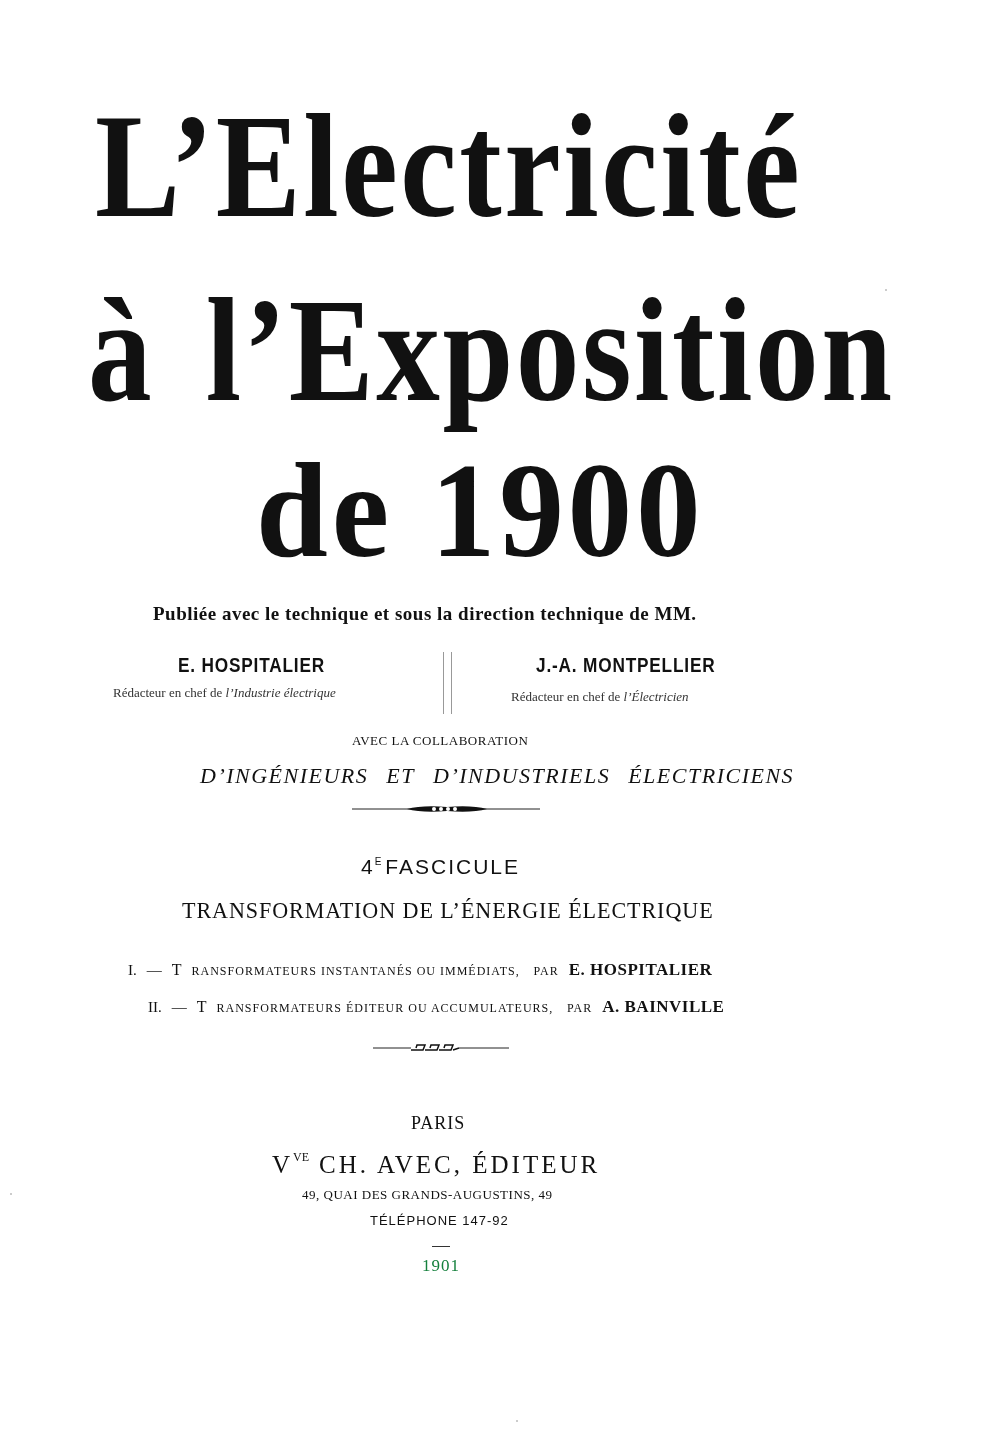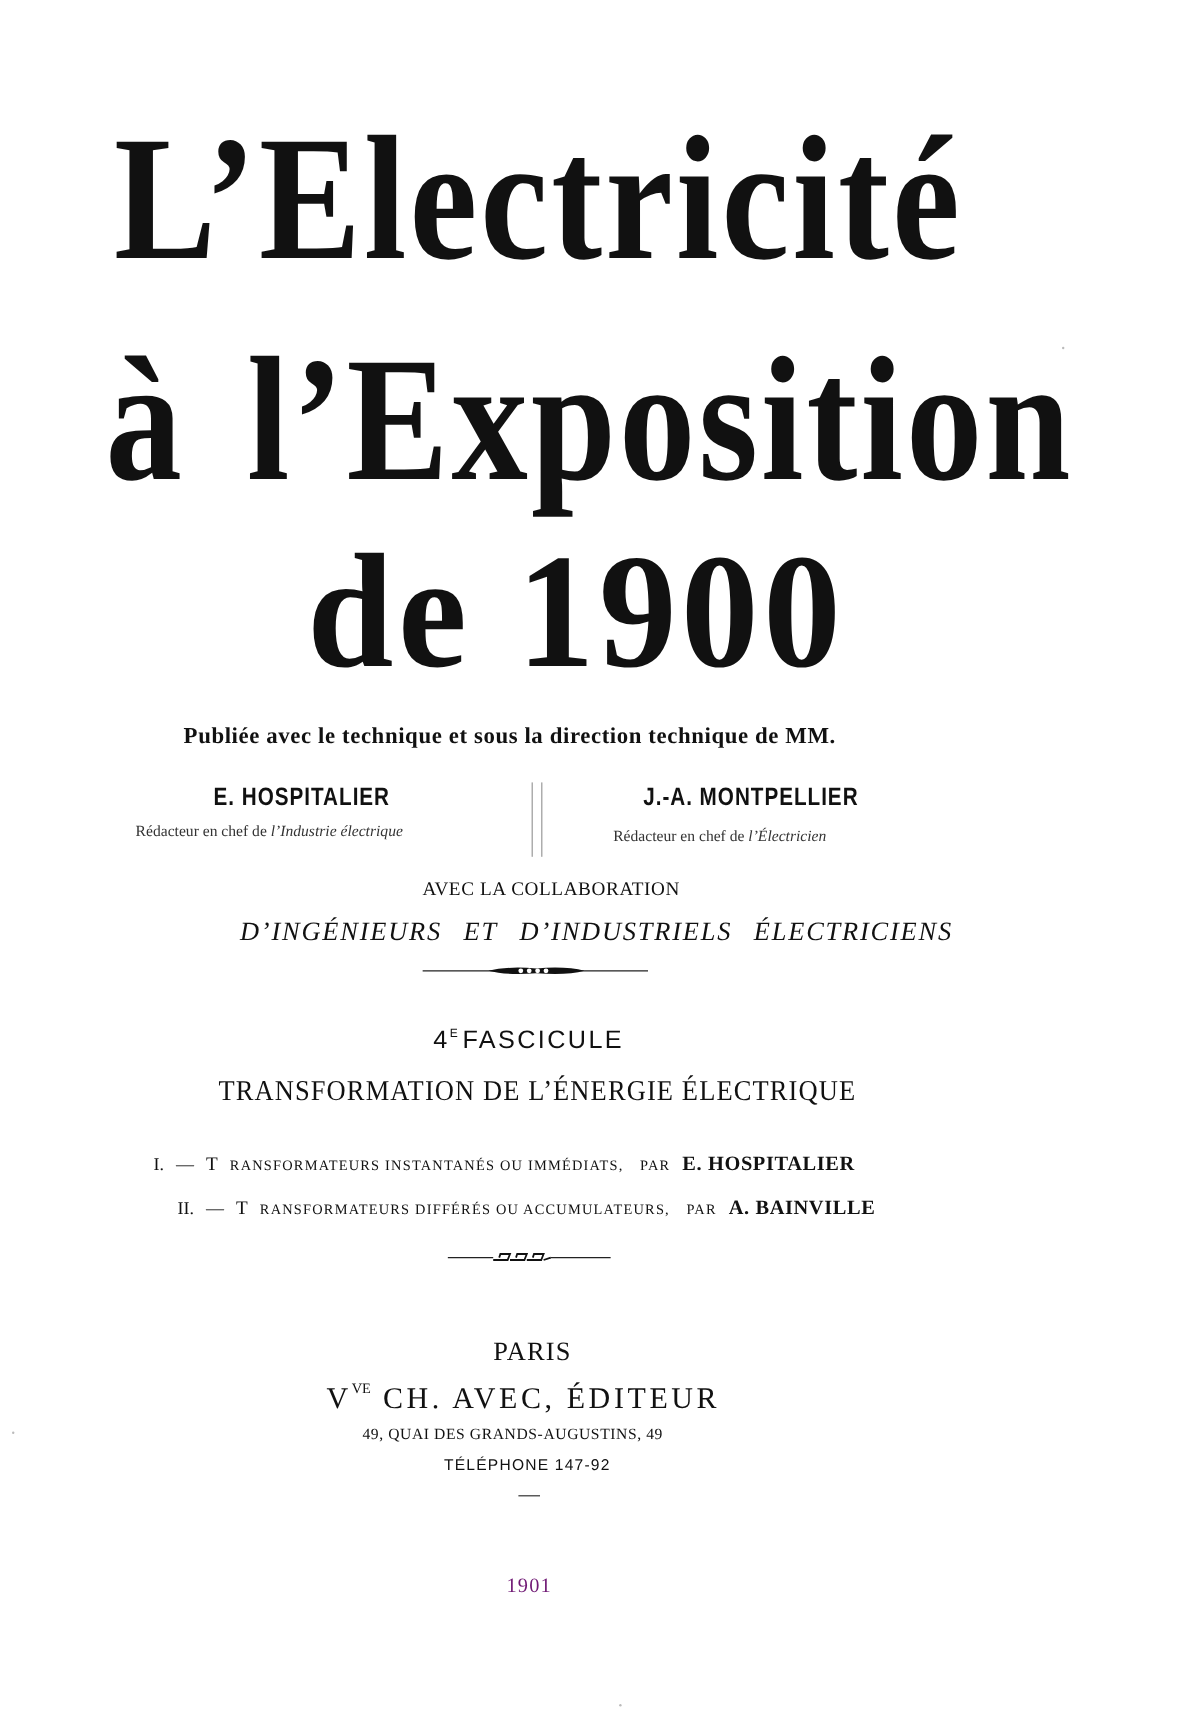--- a/index.html
+++ b/index.html
@@ -20,46 +20,46 @@
     .auth-name { font-size: 21px; font-weight: bold; letter-spacing: 1px; transform: scaleX(0.82); transform-origin: left top; }
     .a1-name { left: 178px; top: 653px; }
     .a2-name { left: 536px; top: 653px; }
     .auth-role { font-size: 13px; color: #333; }
     .auth-role i { font-style: italic; }
     .a1-role { left: 113px; top: 685px; text-align: right; }
     .a2-role { left: 511px; top: 689px; }
 
     .vrule { left: 443px; top: 652px; width: 7px; height: 62px; border-left: 1px solid #999; border-right: 1px solid #999; }
 
-    .collab1 { left: 352px; top: 733px; font-size: 16px; letter-spacing: 0.5px; }
+    .collab1 { left: 352px; top: 733px; font-size: 13px; letter-spacing: 0.5px; }
     .collab2 { left: 200px; top: 763px; font-size: 22px; font-style: italic; letter-spacing: 1.5px; }
     .collab2 span { margin-right: 18px; }
 
     .orn1 { left: 352px; top: 805px; width: 188px; height: 8px; }
     .orn2 { left: 373px; top: 1042px; width: 136px; height: 10px; }
 
     .fasc { left: 361px; top: 855px; font-size: 21px; letter-spacing: 2px; }
     .fasc sup { font-size: 10px; vertical-align: 9px; letter-spacing: 0; margin-right: 4px; }
     .transf { left: 182px; top: 897px; font-size: 24px; letter-spacing: 1px; transform: scaleX(0.92); transform-origin: left top; }
 
     .part { font-size: 15px; }
     .part .sc { font-size: 12px; letter-spacing: 1px; }
     .part .big { font-size: 16px; }
     .part .au { font-size: 17px; font-weight: bold; letter-spacing: 0.5px; }
     .part1 { left: 128px; top: 960px; text-align: right; }
     .part2 { left: 148px; top: 997px; }
     .part span { margin-right: 10px; }
 
-    .paris { left: 411px; top: 1113px; font-size: 22px; letter-spacing: 1px; }
+    .paris { left: 411px; top: 1113px; font-size: 18px; letter-spacing: 1px; }
     .publisher { left: 272px; top: 1150px; font-size: 25px; letter-spacing: 3px; }
     .publisher sup { font-size: 12px; vertical-align: 12px; letter-spacing: 0; margin-right: 10px; }
     .address { left: 302px; top: 1187px; font-size: 13px; letter-spacing: 0.5px; }
     .phone { left: 370px; top: 1213px; font-size: 13px; letter-spacing: 1px; }
     .shortrule { left: 432px; top: 1246px; width: 18px; height: 1px; background: #333; }
-    .year { left: 422px; top: 1312px; font-size: 17px; color: #701a75; letter-spacing: 1px; }
+    .year { left: 422px; top: 1256px; font-size: 17px; color: #15803d; letter-spacing: 1px; }
 
     .speck { position: absolute; width: 2px; height: 2px; background: #bbb; border-radius: 50%; }
   </style>
 </head>
 <body>
 
 <div class="abs serif t1">L’Electricité</div>
 <div class="abs serif t2"><span>à</span><span class="gap"></span><span>l’Exposition</span></div>
 <div class="abs serif t3"><span>de</span><span class="gap"></span><span>1900</span></div>
 
@@ -82,21 +82,21 @@
   <circle cx="82" cy="4" r="2" fill="#fff"></circle>
     <circle cx="89" cy="4" r="2" fill="#fff"></circle>
     <circle cx="96" cy="4" r="2" fill="#fff"></circle>
     <circle cx="103" cy="4" r="2" fill="#fff"></circle>
 </svg>
 
 <div class="abs sans fasc"><span>4</span><sup>E</sup><span>FASCICULE</span></div>
 <div class="abs serif transf">TRANSFORMATION DE L’ÉNERGIE ÉLECTRIQUE</div>
 
 <div class="abs serif part part1"><span>I.</span><span>—</span><span style="margin-right:0"><span class="big">T</span><span class="sc">RANSFORMATEURS  INSTANTANÉS  OU  IMMÉDIATS,</span></span> <span class="sc">PAR</span><span class="au">E. HOSPITALIER</span></div>
-<div class="abs serif part part2"><span>II.</span><span>—</span><span style="margin-right:0"><span class="big">T</span><span class="sc">RANSFORMATEURS DIFFÉRÉS OU ACCUMULATEURS,</span></span> <span class="sc">PAR</span><span class="au">A. BAINVILLE</span></div>
+<div class="abs serif part part2"><span>II.</span><span>—</span><span style="margin-right:0"><span class="big">T</span><span class="sc">RANSFORMATEURS ÉDITEUR OU ACCUMULATEURS,</span></span> <span class="sc">PAR</span><span class="au">A. BAINVILLE</span></div>
 
 <svg class="abs orn2" viewBox="0 0 136 10">
   <line x1="0" y1="6" x2="38" y2="6" stroke="#222" stroke-width="1"></line>
   <path d="M38 8 L50 8 L52 3 L44 3 L43 6 M52 8 L64 8 L66 3 L58 3 L57 6 M66 8 L78 8 L80 3 L72 3 L71 6 M80 8 L86 6" stroke="#111" stroke-width="1.5" fill="none"></path>
   <line x1="86" y1="6" x2="136" y2="6" stroke="#222" stroke-width="1"></line>
 </svg>
 
 <div class="abs serif paris">PARIS</div>
 <div class="abs serif publisher"><span>V</span><sup>VE</sup><span>CH. AVEC, ÉDITEUR</span></div>
 <div class="abs serif address">49, QUAI DES GRANDS-AUGUSTINS, 49</div>

